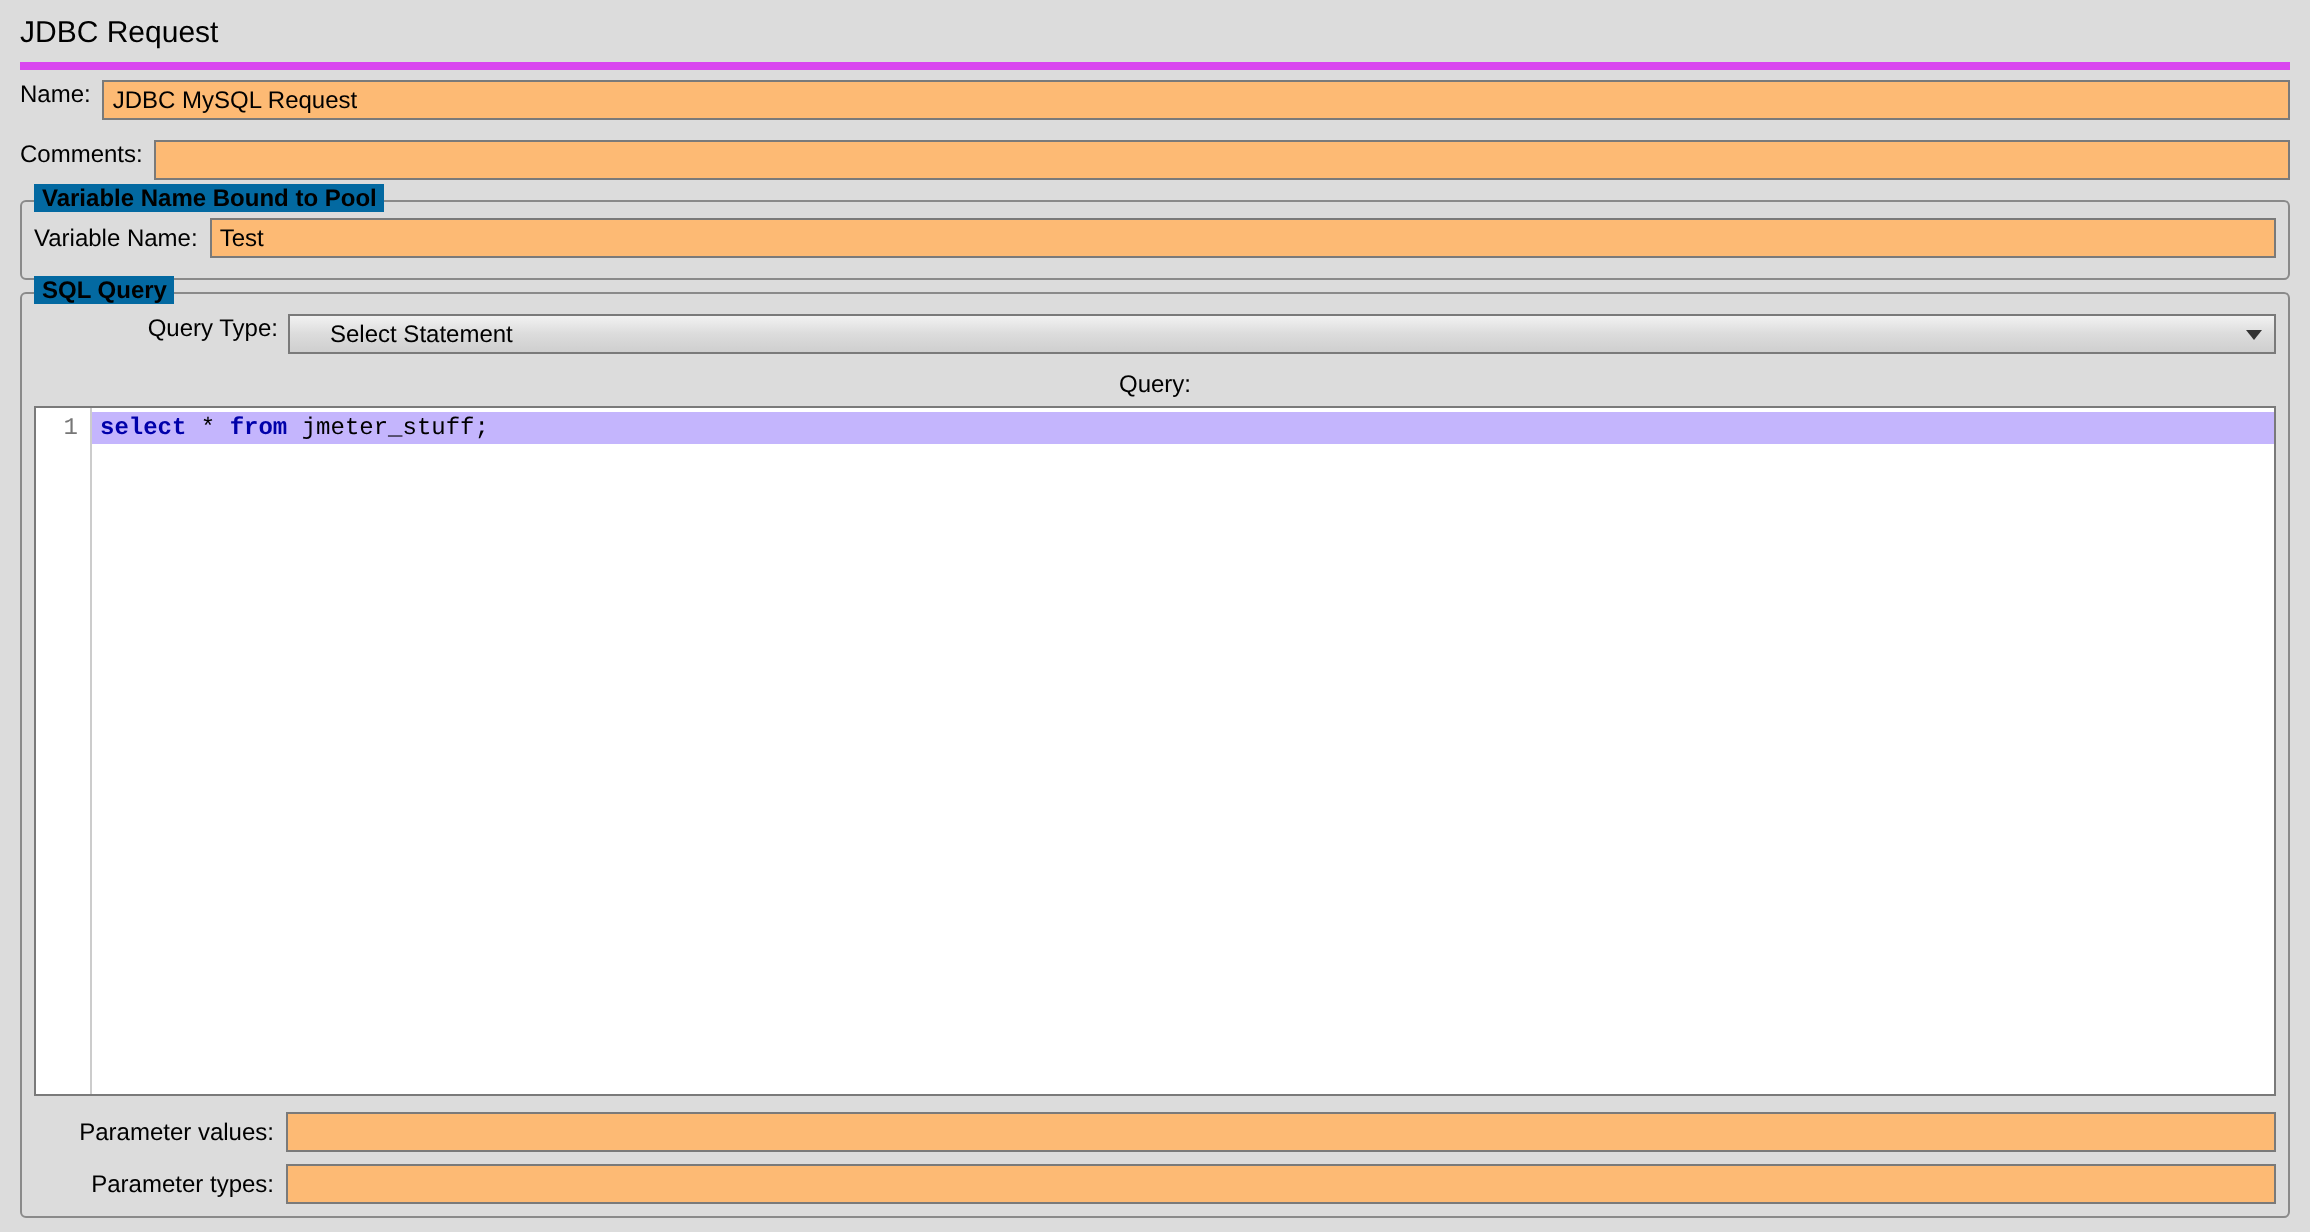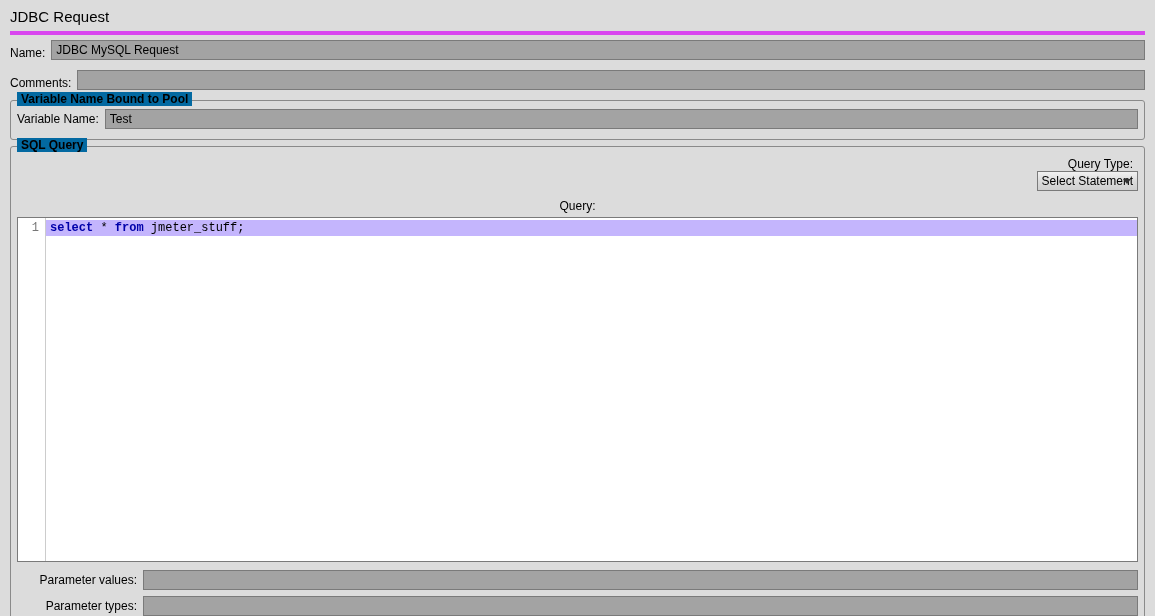--- a/index.html
+++ b/index.html
@@ -22,32 +22,32 @@
     }
     .title {
       font-size: 15px;
       font-weight: normal;
       padding: 4px 0 6px 0;
       border-bottom: 4px solid #d946ef;
       margin-bottom: 5px;
     }
     .form-row {
       display: flex;
-      align-items: flex-end;
+      align-items: flex-start;
       margin-bottom: 10px;
     }
     .form-row label {
       margin-right: 6px;
       white-space: nowrap;
     }
     .text-input {
       flex: 1;
       height: 20px;
       border: 1px solid #7a7a7a;
-      background: #a3a3a3;
+      background: #fdba74;
       padding: 2px 4px;
       font-size: 12px;
       font-family: Arial, sans-serif;
     }
     .fieldset {
       border: 1px solid #8a8a8a;
       border-radius: 3px;
       margin: 0 0 6px 0;
       padding: 8px 6px 6px 6px;
       position: relative;
@@ -66,35 +66,34 @@
       display: flex;
       align-items: center;
       margin-bottom: 4px;
     }
     .inner-row label {
       margin-right: 6px;
       white-space: nowrap;
     }
     .query-type-row {
       display: flex;
-      align-items: flex-end;
+      align-items: flex-start;
       margin-bottom: 6px;
-      flex-direction: column;
     }
     .query-type-row label {
       width: 122px;
       text-align: right;
       margin-right: 5px;
     }
     .combo {
       flex: 1;
       height: 20px;
       border: 1px solid #7a7a7a;
       background: linear-gradient(to bottom, #f2f2f2 0%, #dcdcdc 50%, #cfcfcf 100%);
-      padding: 2px 4px;
+      padding: 2px 20px;
       display: flex;
       align-items: center;
       font-size: 12px;
       position: relative;
     }
     .combo::after {
       content: "";
       position: absolute;
       right: 6px;
       top: 7px;

